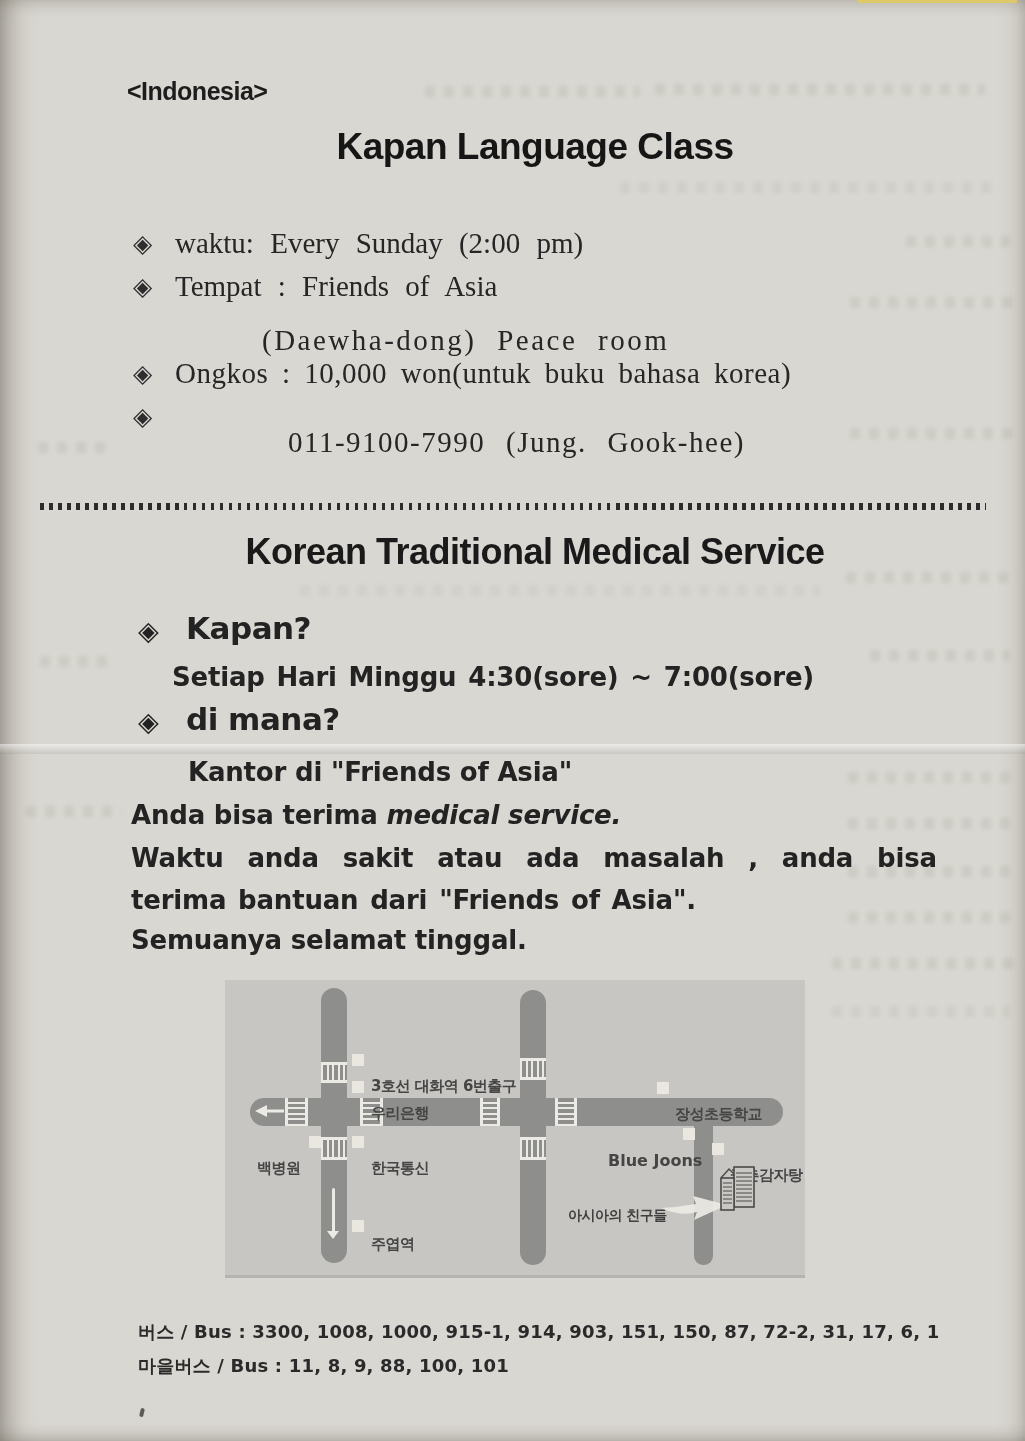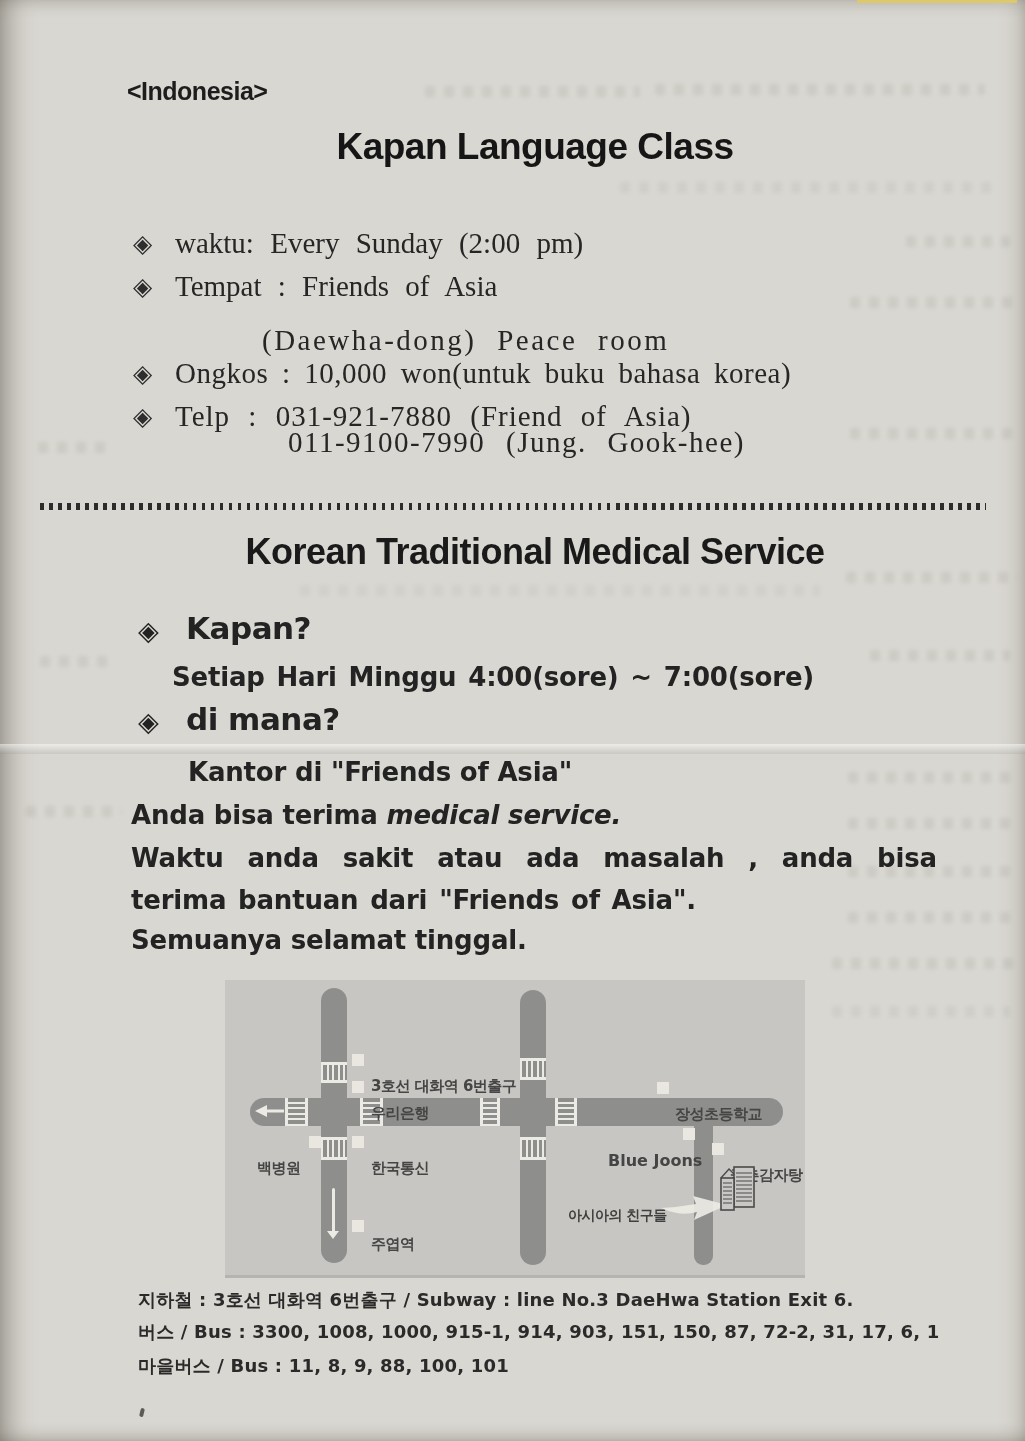--- a/index.html
+++ b/index.html
@@ -128,30 +128,29 @@
   <div class="serif li-waktu">waktu: Every Sunday  (2:00 pm)</div>
 
   <span class="dmd d1" style="top:272px;">◈</span>
   <div class="serif li-tempat">Tempat : Friends of Asia</div>
   <div class="serif li-daewha">(Daewha-dong) Peace room</div>
 
   <span class="dmd d1" style="top:359px;">◈</span>
   <div class="serif li-ongkos">Ongkos : 10,000 won(untuk buku bahasa korea)</div>
 
   <span class="dmd d1" style="top:402px;">◈</span>
-  <div class="serif li-telp">Telp : 031-921-7880  (Friend of Asia)</div>
   <div class="serif li-jung">011-9100-7990  (Jung. Gook-hee)</div>
 
   <div class="dots"></div>
 
   <div class="title2">Korean Traditional Medical Service</div>
 
   <span class="dmd d2" style="top:615px;">◈</span>
   <div class="sans2 q-label kapan">Kapan?</div>
-  <div class="sans2 body2 setiap">Setiap Hari Minggu 4:00(sore)  ~  7:00(sore)</div>
+  <div class="sans2 body2 setiap">Setiap Hari Minggu 4:30(sore)  ~  7:00(sore)</div>
 
   <span class="dmd d2" style="top:706px;">◈</span>
   <div class="sans2 q-label dimana">di mana?</div>
   <div class="sans2 body2 kantor">Kantor di "Friends of Asia"</div>
 
   <div class="sans2 body2 anda"><span>Anda bisa terima </span><i>medical service.</i></div>
   <div class="sans2 body2 waktu2">Waktu anda sakit atau ada masalah , anda bisa</div>
   <div class="sans2 body2 terima">terima bantuan dari "Friends of Asia".</div>
   <div class="sans2 body2 semuanya">Semuanya selamat tinggal.</div>
 
@@ -200,17 +199,16 @@
     </svg>
     <svg class="bldg" width="40" height="48" viewBox="0 0 40 48">
       <rect x="15" y="3" width="20" height="40" fill="#c9c8c4" stroke="#4a4a4a" stroke-width="1.6"></rect>
       <path d="M17 9h16M17 13h16M17 17h16M17 21h16M17 25h16M17 29h16M17 33h16M17 37h16" stroke="#4a4a4a" stroke-width="1"></path>
       <rect x="2" y="14" width="13" height="32" fill="#c9c8c4" stroke="#4a4a4a" stroke-width="1.6"></rect>
       <path d="M4 19h9M4 23h9M4 27h9M4 31h9M4 35h9M4 39h9" stroke="#4a4a4a" stroke-width="1"></path>
       <path d="M2 14 L10 5 L15 10" stroke="#4a4a4a" stroke-width="1.4" fill="none"></path>
     </svg>
   </div>
 
-  <div class="transit t1"><span>지하철</span><span class="tval"> : 3호선 대화역 6번출구   /   </span><span>Subway</span><span class="tval"> : line No.3 DaeHwa Station Exit 6.</span></div>
   <div class="transit t2"><span>버스 / </span><span>Bus</span><span class="tval"> : 3300, 1008, 1000, 915-1, 914, 903, 151, 150, 87, 72-2, 31, 17, 6, 1</span></div>
   <div class="transit t3"><span>마을버스 / </span><span>Bus</span><span class="tval"> : 11, 8, 9, 88, 100, 101</span></div>
 
 </div>
 
 </body></html>

